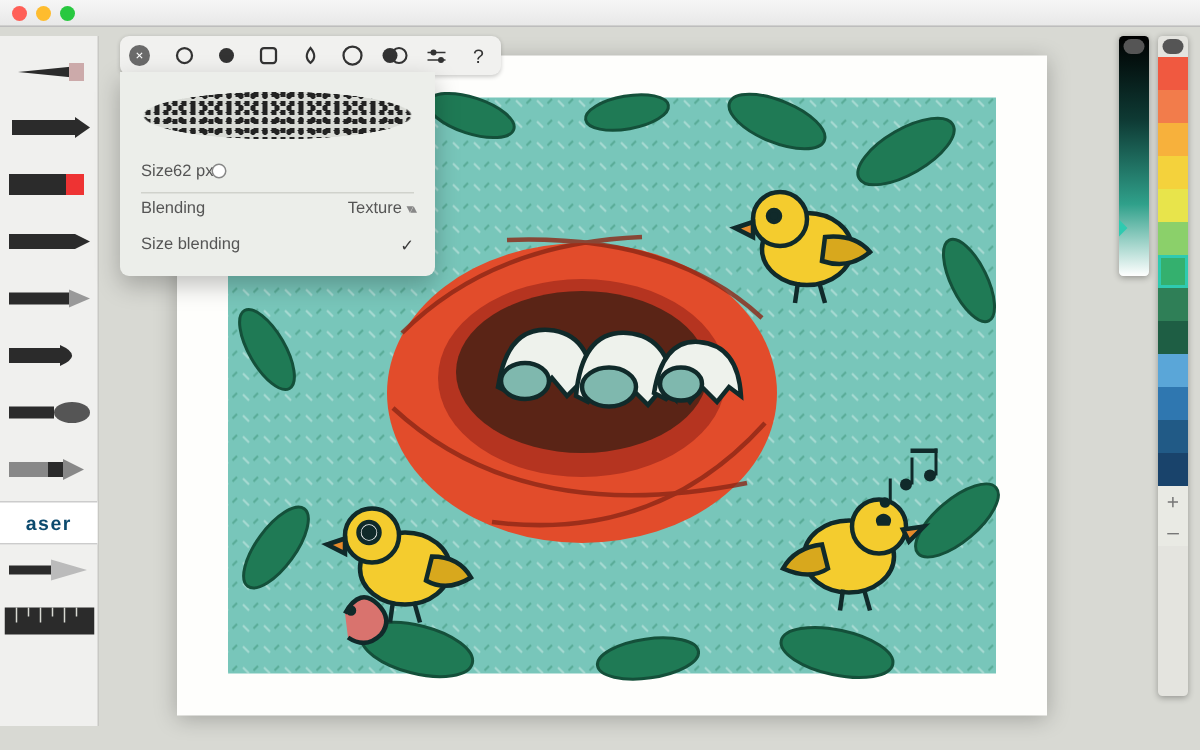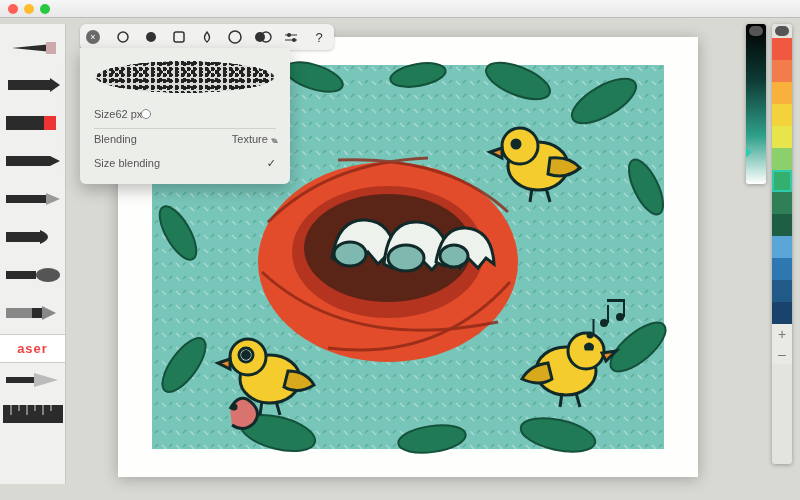--- a/index.html
+++ b/index.html
@@ -49,21 +49,21 @@
     width:66px; height:460px;
     background:#f0f0ee;
     border-right:1px solid #c8c8c4;
     display:flex; flex-direction:column;
     align-items:center;
     padding-top:6px;
   }
   .tool-col .tool-row { height:38px; width:100%; display:flex; justify-content:center; }
   .tool-col svg { display:block; }
   .eraser-label {
-    font-weight:600; letter-spacing:1px; font-size:13px; color:#ef4444;
+    font-weight:600; letter-spacing:1px; font-size:13px; color:#0c4a6e;
     background:#fff; padding:6px 0; width:100%; text-align:center;
     border-top:1px solid #ccc; border-bottom:1px solid #ccc;
   }
 
   
   .canvas-wrap {
     position:absolute; top:24px; left:72px; right:56px; bottom:10px;
     display:flex; align-items:center; justify-content:center;
   }
   .artboard {

